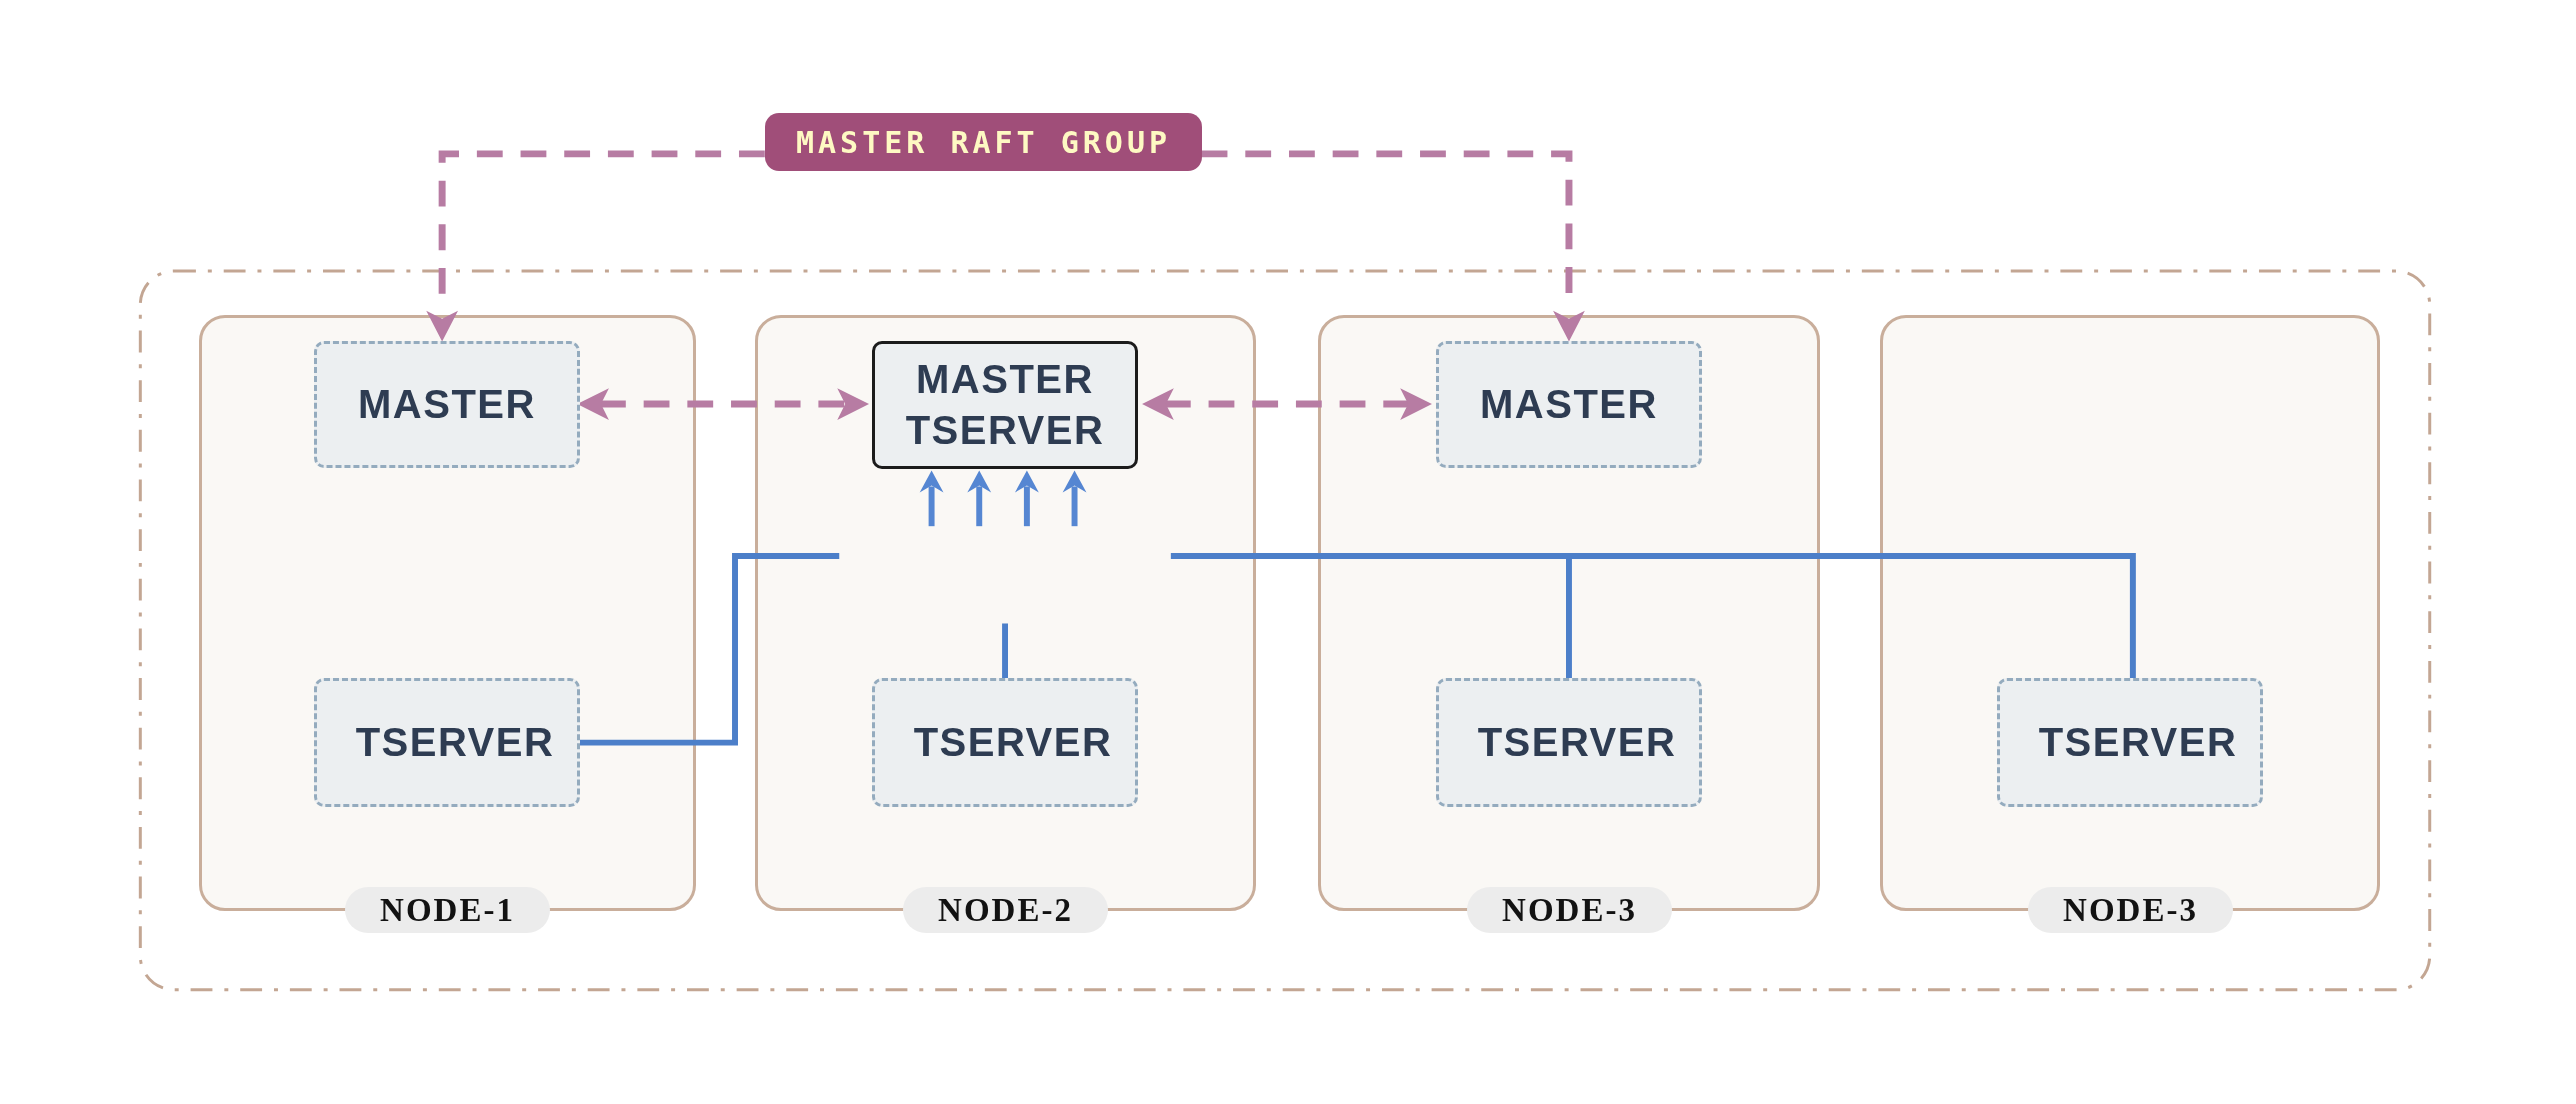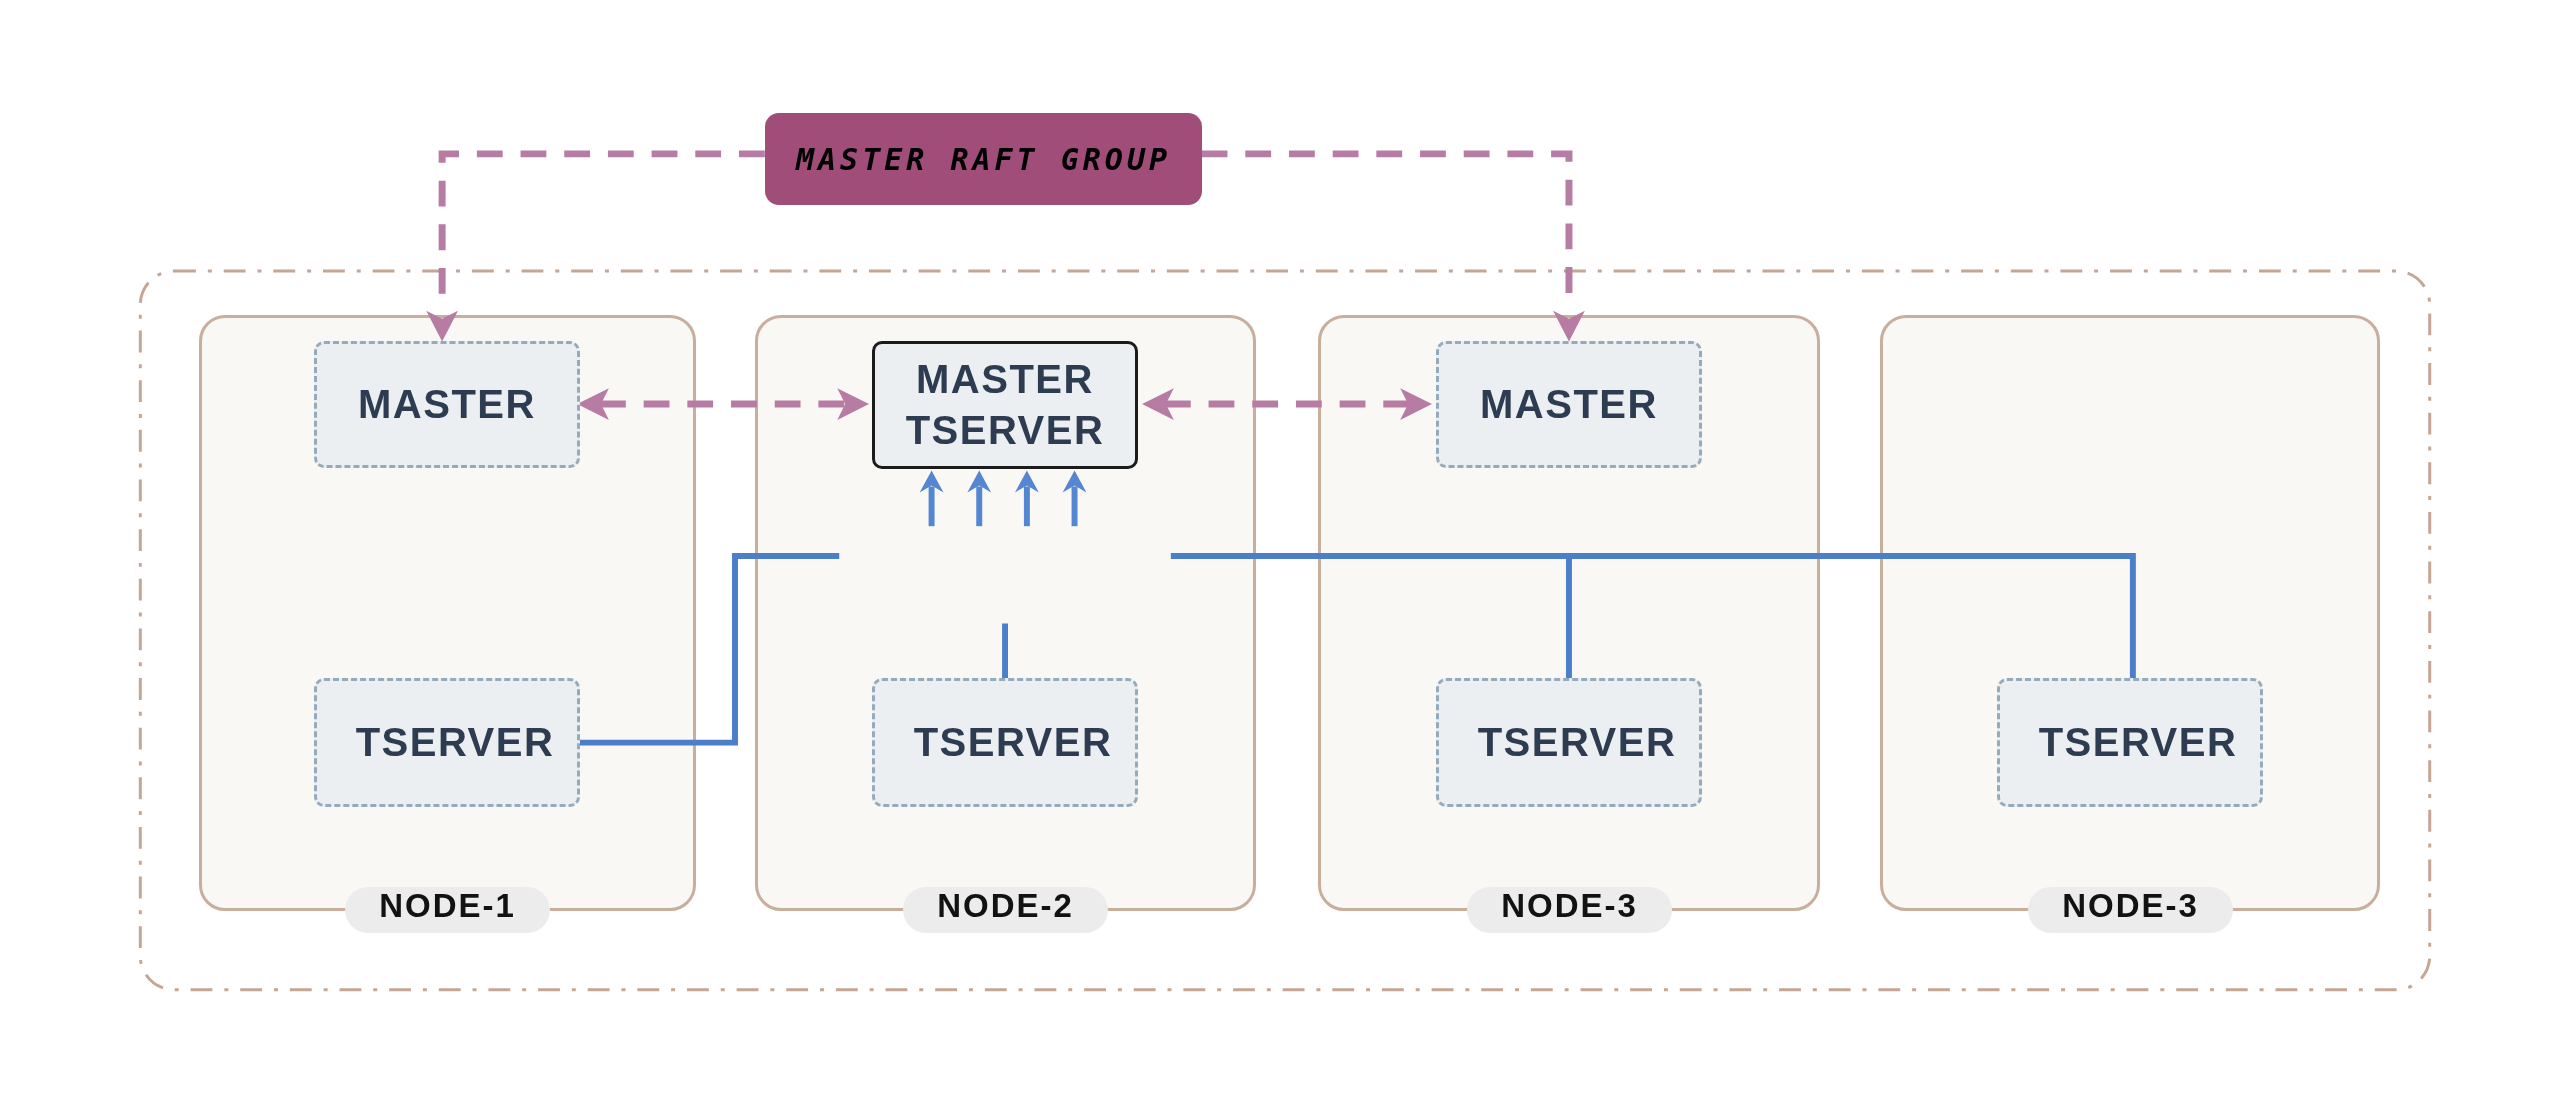--- a/index.html
+++ b/index.html
@@ -35,25 +35,25 @@
   .node-1{left:199px;width:497px;}
   .node-2{left:755px;width:501px;}
   .node-3{left:1318px;width:502px;}
   .node-4{left:1880px;width:500px;}
   
   .wires{position:absolute;left:0;top:0;z-index:5;}
   
   .top-layer{position:absolute;left:0;top:0;width:100%;height:100%;z-index:10;pointer-events:none;}
   .top-layer > div{position:absolute;box-sizing:border-box;}
   .raft-box{
-    left:765px;top:113px;width:437px;height:92px;
+    left:765px;top:113px;width:437px;height:58px;
     background:var(--c-raft_fill);border-radius:14px;
     display:flex;align-items:center;justify-content:center;
-    color:#000000;font-family:"DejaVu Sans Mono","Liberation Mono",monospace;
-    font-weight:bold;font-size:30px;letter-spacing:4px;font-style:italic;
+    color:#fef9c3;font-family:"DejaVu Sans Mono","Liberation Mono",monospace;
+    font-weight:bold;font-size:30px;letter-spacing:4px;
   }
   .gbox{
     width:266px;background:var(--c-box_fill);
     display:flex;align-items:center;justify-content:center;
     font-family:"Liberation Sans",sans-serif;font-weight:600;
     font-size:40px;letter-spacing:1.5px;color:var(--c-label_text);
     text-align:center;
   }
   .gbox.dashed{border:3px dashed var(--c-box_dash_border);border-radius:10px;}
   .master{top:341px;height:127px;}
@@ -70,22 +70,22 @@
   .heartbeats{
     left:839px;top:523px;width:332px;height:100px;
     background:var(--c-heartbeat_fill);border-radius:20px;
     display:flex;flex-direction:column;align-items:center;justify-content:center;
     color:#fff;font-family:"DejaVu Sans Mono","Liberation Mono",monospace;
     font-weight:bold;font-size:29px;letter-spacing:3px;line-height:1.55;
   }
   .pill{
     top:887px;width:205px;height:46px;
     background:var(--c-pill_fill);border-radius:23px;
-    display:flex;justify-content:center;
-    font-family:Liberation Sans, sans-serif;
+    display:flex;align-items:center;justify-content:center;
+    font-family:Liberation Serif, serif;
     font-weight:bold;font-size:33px;letter-spacing:2px;color:var(--c-pill_text);
   }
   .pill-1{left:345px;}
   .pill-2{left:903px;}
   .pill-3{left:1467px;}
   .pill-4{left:2028px;}
 </style>
 </head>
 <body>
 

